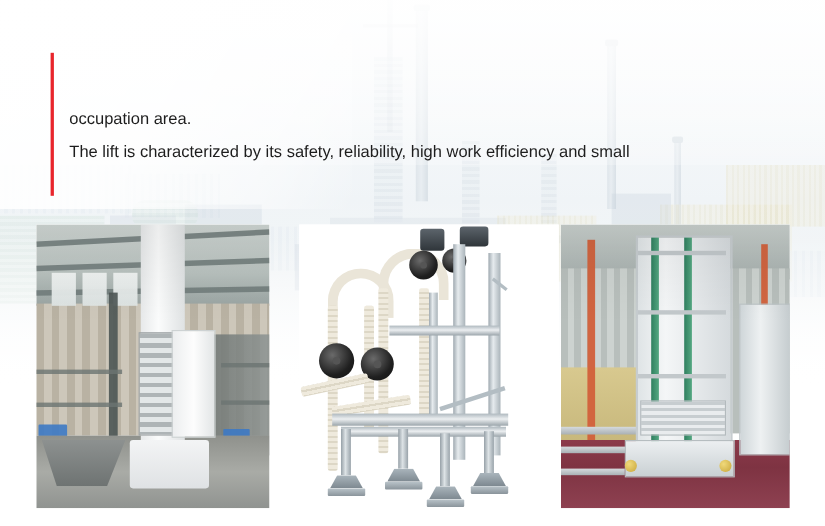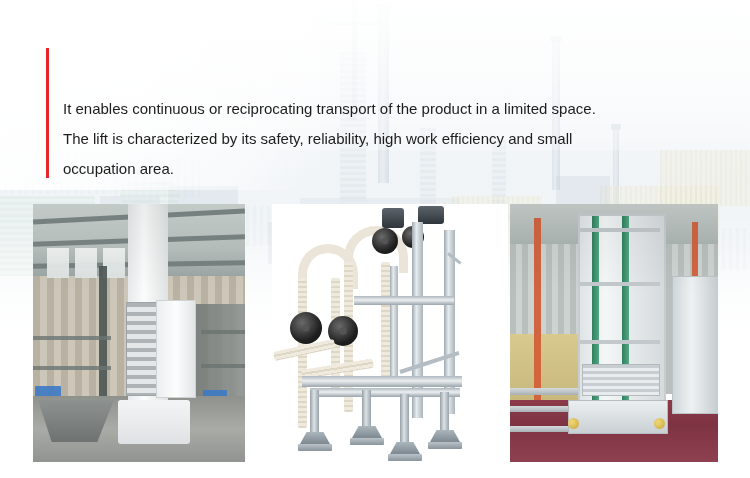--- a/index.html
+++ b/index.html
@@ -169,23 +169,22 @@
 
     <div class="bg-haze"></div>
     <div class="bg-fade"></div>
     <div class="bg-left-white"></div>
   </div>
 
   <div class="accent-bar"></div>
 
 
   <div class="body-text">
-    <p>It enables continuous or reciprocating transport of the product in a limited space.</p>
+    <p>occupation area.</p>
     <p>The lift is characterized by its safety, reliability, high work efficiency and small</p>
-    <p>occupation area.</p>
   </div>
 
   <div class="photo ph1">
     <div class="p1-roof"></div>
     <div class="p1-beam" style="left:0;top:10px;width:100%;transform:rotate(-3deg);"></div>
     <div class="p1-beam" style="left:0;top:34px;width:100%;transform:rotate(-2deg);"></div>
     <div class="p1-beam" style="left:0;top:58px;width:100%;transform:rotate(-1deg);"></div>
     <div class="p1-wall"></div>
     <div class="p1-win" style="left:14px;width:22px;"></div>
     <div class="p1-win" style="left:42px;width:22px;"></div>

